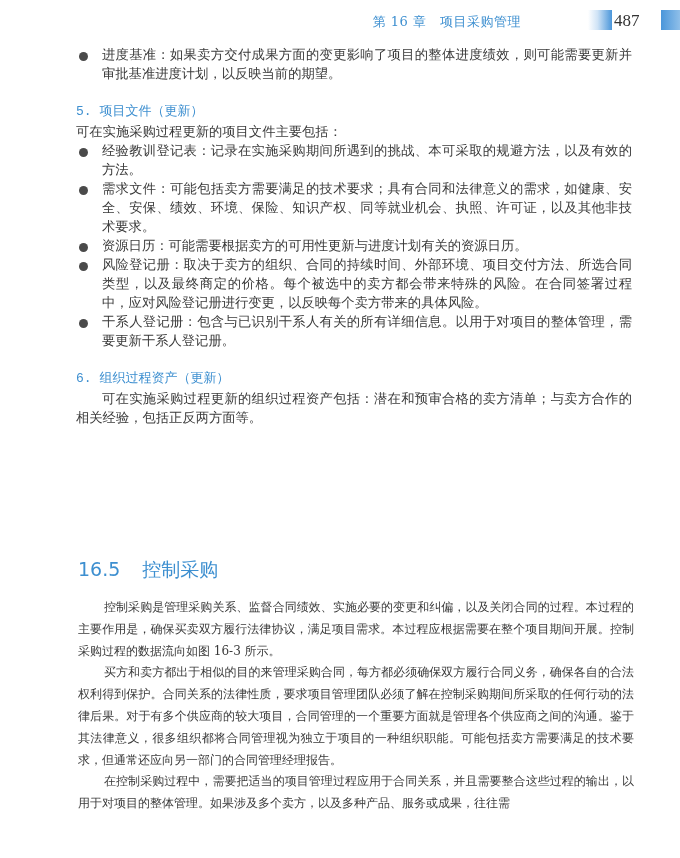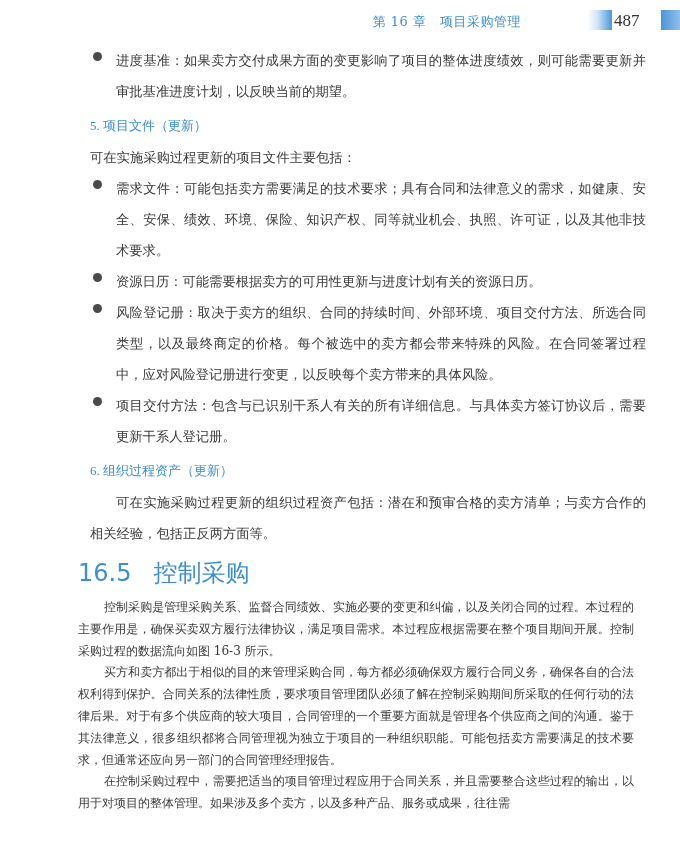--- a/index.html
+++ b/index.html
@@ -7,28 +7,28 @@
          font-family:"DejaVu Serif", serif; color:#3a3a3a; }
   .header { position:absolute; top:0; left:0; width:628px; height:40px; }
   .header .chapter { position:absolute; right:107px; top:13px; font-size:13px; color:#3d8fd0;
          font-family:"DejaVu Serif", serif; letter-spacing:0.5px; white-space:nowrap; }
   .header .tab { position:absolute; top:10px; width:24px; height:20px;
          background:linear-gradient(90deg,#ffffff 0%,#cfe3f6 40%,#4a96da 100%); }
   .header .tab.left { left:588px; }
   .header .tab.right { left:661px; width:19px; background:linear-gradient(90deg,#4a96da 0%,#8fbfe9 100%); }
   .header .page-no { position:absolute; left:614px; top:11px; font-size:17px; color:#333;
          font-family:"Liberation Serif", serif; }
-  .content { position:absolute; top:45px; left:90px; width:556px; font-size:13.3px; line-height:31px; }
+  .content { position:absolute; top:45px; left:76px; width:556px; font-size:13.3px; line-height:19px; }
   .bullet { position:relative; padding-left:26px; }
   .bullet .dot { position:absolute; left:3px; top:7px; width:9px; height:9px; border-radius:50%; background:#4a4a4a; }
-  .subhead { color:#3d8fd0; font-family:Liberation Serif, serif; font-size:13px; margin:3px 0 1px 0; }
+  .subhead { color:#3d8fd0; font-family:Liberation Mono, monospace; font-size:13px; margin:19px 0 1px 0; }
   .para { text-indent:0; }
   .para.indent { text-indent:26px; }
   .section-title { position:absolute; left:78px; top:557px; font-family:"DejaVu Sans", sans-serif;
-         font-size:24px; color:#3d8fd0; white-space:nowrap; }
+         font-size:19px; color:#3d8fd0; white-space:nowrap; }
   .section-title .num { margin-right:22px; }
   .body2 { position:absolute; top:597px; left:78px; width:556px; font-size:12px; line-height:21.8px; }
   .body2 .para { text-indent:26px; text-align:justify; }
   .content .bullet, .content .para { text-align:justify; }
 </style>
 </head>
 <body>
 
 <div class="header">
   <span class="chapter">第 16 章　项目采购管理</span>
@@ -40,33 +40,37 @@
 <div class="content">
   <div class="bullet">
     <span class="dot"></span>
     <span>进度基准：如果卖方交付成果方面的变更影响了项目的整体进度绩效，则可能需要更新并审批基准进度计划，以反映当前的期望。</span>
   </div>
 
   <div class="subhead">5. 项目文件（更新）</div>
   <div class="para">可在实施采购过程更新的项目文件主要包括：</div>
   <div class="bullet">
     <span class="dot"></span>
+    <span>经验教训登记表：记录在实施采购期间所遇到的挑战、本可采取的规避方法，以及有效的方法。</span>
+  </div>
+  <div class="bullet">
+    <span class="dot"></span>
     <span>需求文件：可能包括卖方需要满足的技术要求；具有合同和法律意义的需求，如健康、安全、安保、绩效、环境、保险、知识产权、同等就业机会、执照、许可证，以及其他非技术要求。</span>
   </div>
   <div class="bullet">
     <span class="dot"></span>
     <span>资源日历：可能需要根据卖方的可用性更新与进度计划有关的资源日历。</span>
   </div>
   <div class="bullet">
     <span class="dot"></span>
     <span>风险登记册：取决于卖方的组织、合同的持续时间、外部环境、项目交付方法、所选合同类型，以及最终商定的价格。每个被选中的卖方都会带来特殊的风险。在合同签署过程中，应对风险登记册进行变更，以反映每个卖方带来的具体风险。</span>
   </div>
   <div class="bullet">
     <span class="dot"></span>
-    <span>项目交付方法：包含与已识别干系人有关的所有详细信息。与具体卖方签订协议后，需要更新干系人登记册。</span>
+    <span>干系人登记册：包含与已识别干系人有关的所有详细信息。以用于对项目的整体管理，需要更新干系人登记册。</span>
   </div>
 
   <div class="subhead">6. 组织过程资产（更新）</div>
   <div class="para indent">可在实施采购过程更新的组织过程资产包括：潜在和预审合格的卖方清单；与卖方合作的相关经验，包括正反两方面等。</div>
 </div>
 
 <div class="section-title">
   <span class="num">16.5</span><span>控制采购</span>
 </div>
 

